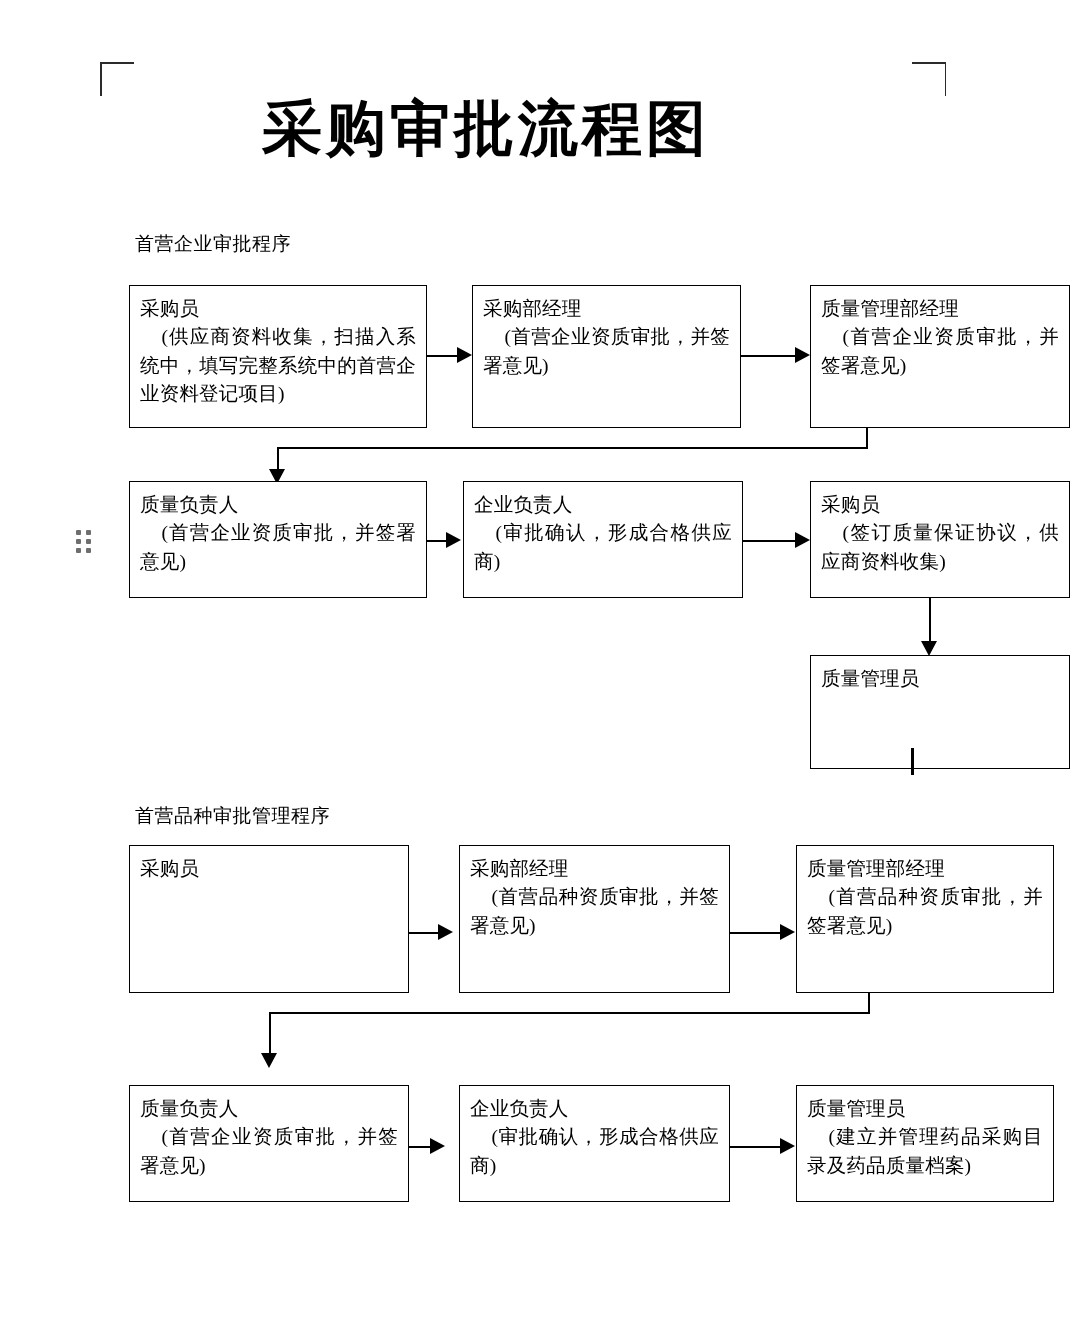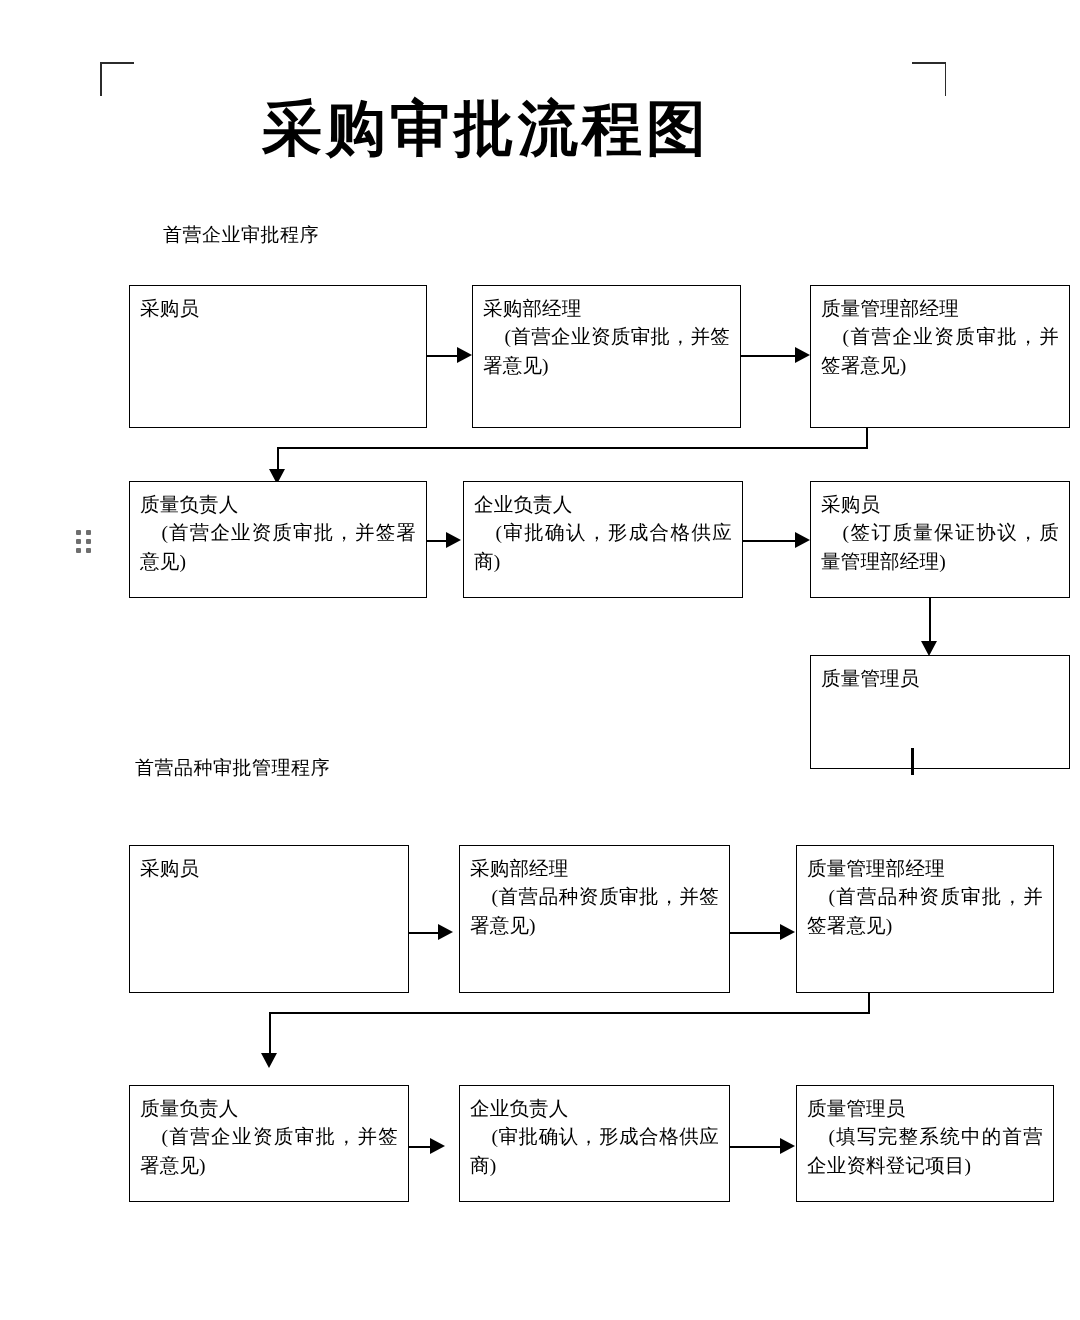--- a/index.html
+++ b/index.html
@@ -140,24 +140,25 @@
     <i></i>
     <i></i>
     <i></i>
     <i></i>
     <i></i>
     <i></i>
   </div>
 
   <div class="doc-title">采购审批流程图</div>
 
-  <div class="section-label" style="left:135px; top:224px;margin-left:28px;">首营企业审批程序</div>
+  <div class="section-label" style="left:135px; top:233px;">首营企业审批程序</div>
 
   <div class="box" style="left:129px; top:285px; width:298px; height:143px;">
     <span class="role">采购员</span>
+    <span class="desc">(供应商资料收集，扫描入系统中，填写完整系统中的首营企业资料登记项目)</span>
   </div>
 
   <div class="box" style="left:472px; top:285px; width:269px; height:143px;">
     <span class="role">采购部经理</span>
     <span class="desc">(首营企业资质审批，并签署意见)</span>
   </div>
 
   <div class="box" style="left:810px; top:285px; width:260px; height:143px;">
     <span class="role">质量管理部经理</span>
     <span class="desc">(首营企业资质审批，并签署意见)</span>
@@ -179,38 +180,38 @@
     <span class="desc">(首营企业资质审批，并签署意见)</span>
   </div>
 
   <div class="box role-left" style="left:463px; top:481px; width:280px; height:117px;">
     <span class="role">企业负责人</span>
     <span class="desc">(审批确认，形成合格供应商)</span>
   </div>
 
   <div class="box" style="left:810px; top:481px; width:260px; height:117px;">
     <span class="role">采购员</span>
-    <span class="desc">(签订质量保证协议，质量管理部经理)</span>
+    <span class="desc">(签订质量保证协议，供应商资料收集)</span>
   </div>
 
   <div class="hline" style="left:427px; top:540px; width:20px;"></div>
   <div class="arrow-right" style="left:446px; top:532px;"></div>
 
   <div class="hline" style="left:743px; top:540px; width:52px;"></div>
   <div class="arrow-right" style="left:795px; top:532px;"></div>
 
   <div class="vline" style="left:929px; top:598px; height:46px;"></div>
   <div class="arrow-down" style="left:921px; top:641px;"></div>
 
   <div class="box" style="left:810px; top:655px; width:260px; height:114px;">
     <span class="role">质量管理员</span>
   </div>
   <div class="stub" style="left:911px; top:748px; height:27px;"></div>
 
-  <div class="section-label" style="left:135px; top:757px;">首营品种审批管理程序</div>
+  <div class="section-label" style="left:135px; top:805px;">首营品种审批管理程序</div>
 
   <div class="box" style="left:129px; top:845px; width:280px; height:148px;">
     <span class="role">采购员</span>
   </div>
 
   <div class="box" style="left:459px; top:845px; width:271px; height:148px;">
     <span class="role">采购部经理</span>
     <span class="desc">(首营品种资质审批，并签署意见)</span>
   </div>
 
@@ -235,21 +236,21 @@
     <span class="desc">(首营企业资质审批，并签署意见)</span>
   </div>
 
   <div class="box role-left" style="left:459px; top:1085px; width:271px; height:117px;">
     <span class="role">企业负责人</span>
     <span class="desc">(审批确认，形成合格供应商)</span>
   </div>
 
   <div class="box" style="left:796px; top:1085px; width:258px; height:117px;">
     <span class="role">质量管理员</span>
-    <span class="desc">(填写完整系统中的首营企业资料登记项目)</span>
+    <span class="desc">(建立并管理药品采购目录及药品质量档案)</span>
   </div>
 
   <div class="hline" style="left:409px; top:1146px; width:22px;"></div>
   <div class="arrow-right" style="left:430px; top:1138px;"></div>
 
   <div class="hline" style="left:730px; top:1146px; width:51px;"></div>
   <div class="arrow-right" style="left:780px; top:1138px;"></div>
 
 </div>
 

